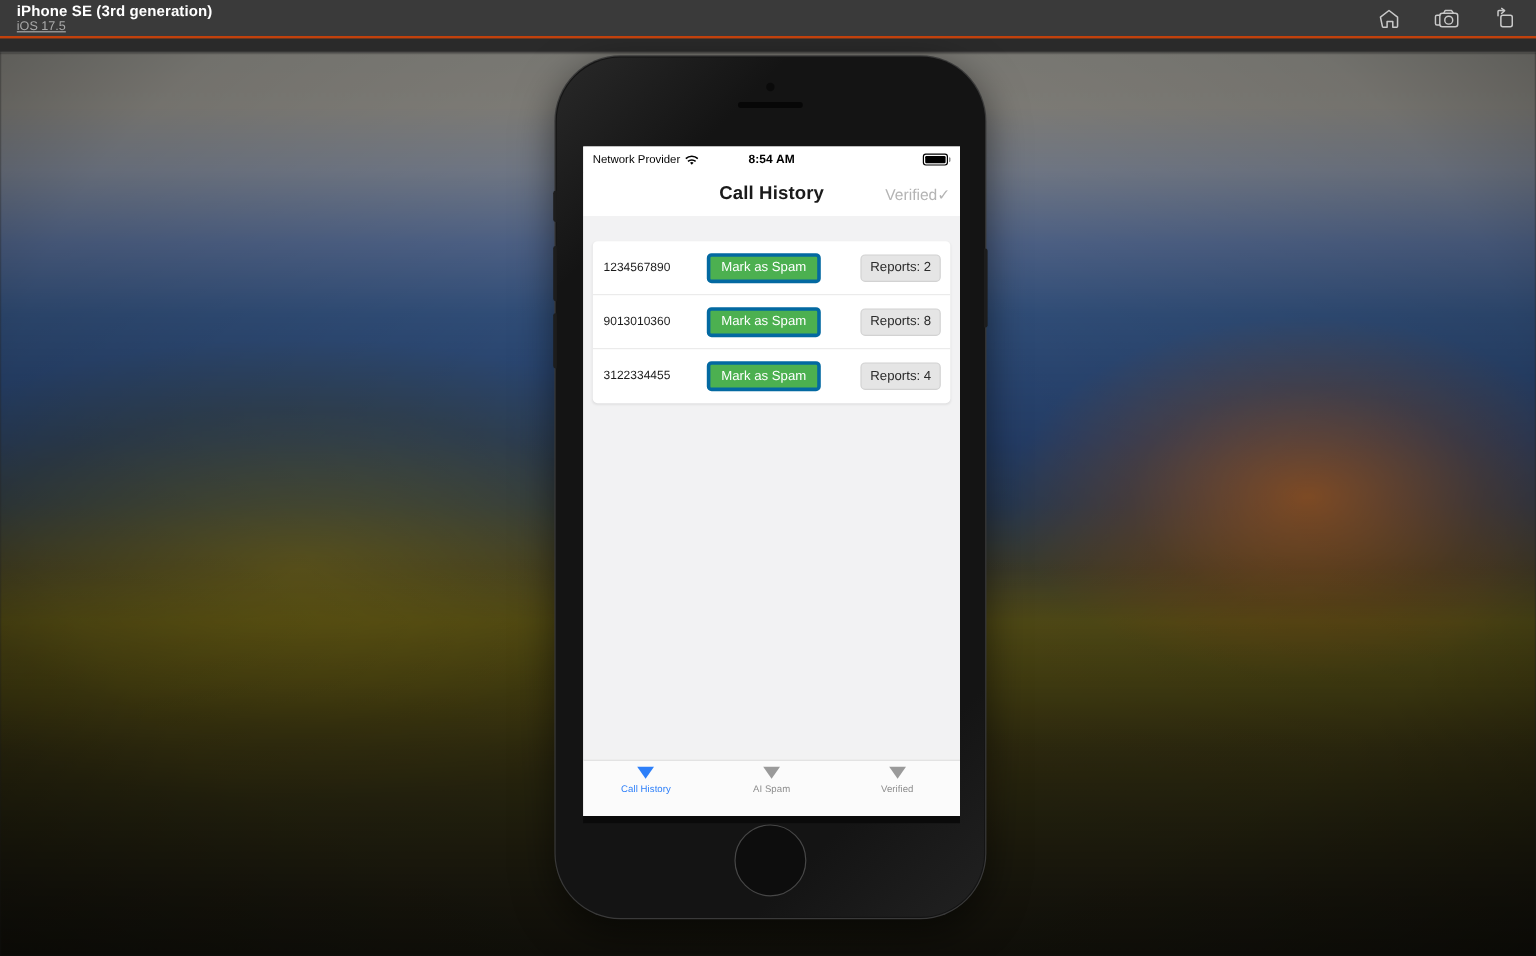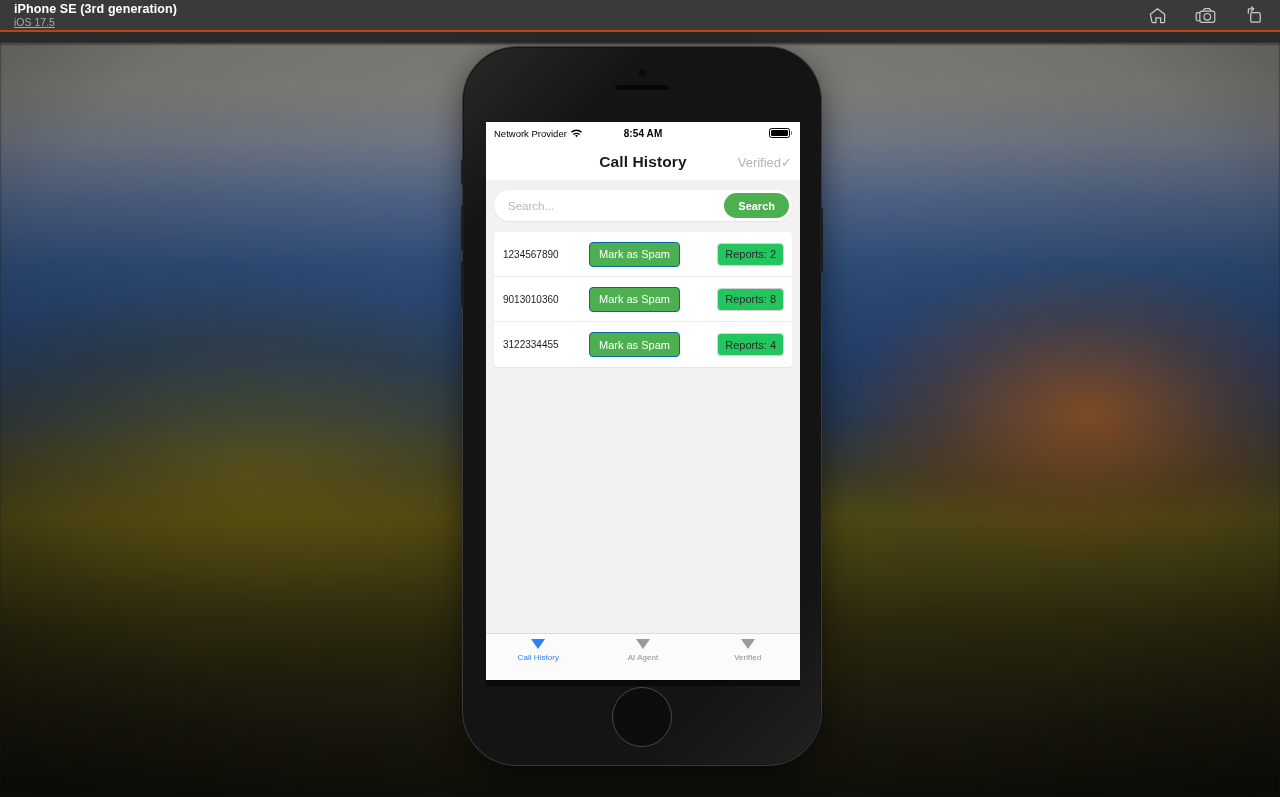--- a/index.html
+++ b/index.html
@@ -309,33 +309,33 @@
   }
   .call-row:last-child { border-bottom: none; }
   .call-number {
     font-size: 10px;
     color: #1c1c1c;
     width: 86px;
     flex: none;
   }
   .spam-button {
     background: #4cb050;
-    border: 1px solid #0369a1;
+    border: 3px solid #0369a1;
     color: #ffffff;
     font-family: "Liberation Sans", sans-serif;
     font-size: 11px;
     border-radius: 4px;
     height: 25px;
     padding: 0 9px;
     cursor: pointer;
     white-space: nowrap;
   }
   .report-badge {
     margin-left: auto;
-    background: #22c55e;
+    background: #e5e5e5;
     border: 1px solid #d2d2d2;
     color: #2b2b2b;
     font-size: 11px;
     border-radius: 4px;
     height: 23px;
     padding: 0 7px;
     display: flex;
     align-items: center;
     white-space: nowrap;
   }
@@ -450,24 +450,20 @@
       <div id="app-header">
         <div id="app-title">Call History</div>
         <div id="verified-badge" style="color: rgb(180, 180, 180);">
           <span>Verified</span>
           <span id="verified-check">✓</span>
         </div>
       </div>
 
       <div id="app-body">
 
-        <div id="search-row">
-          <input id="search-input" type="text" placeholder="Search..." style="">
-          <button id="search-button" style="background: rgb(76, 175, 80);">Search</button>
-        </div>
 
         <div id="call-list">
 
           <div class="call-row">
             <div class="call-number">1234567890</div>
             <button class="spam-button">Mark as Spam</button>
             <div class="report-badge">Reports: 2</div>
           </div>
 
           <div class="call-row">
@@ -485,21 +481,21 @@
         </div>
       </div>
 
       <div id="tab-bar">
         <div class="tab-item active">
           <div class="tab-icon"></div>
           <div class="tab-label">Call History</div>
         </div>
         <div class="tab-item">
           <div class="tab-icon"></div>
-          <div class="tab-label">AI Agent</div>
+          <div class="tab-label">AI Spam</div>
         </div>
         <div class="tab-item">
           <div class="tab-icon"></div>
           <div class="tab-label">Verified</div>
         </div>
       </div>
 
     </div>
 
     <div id="screen-bottom-gap"></div>

